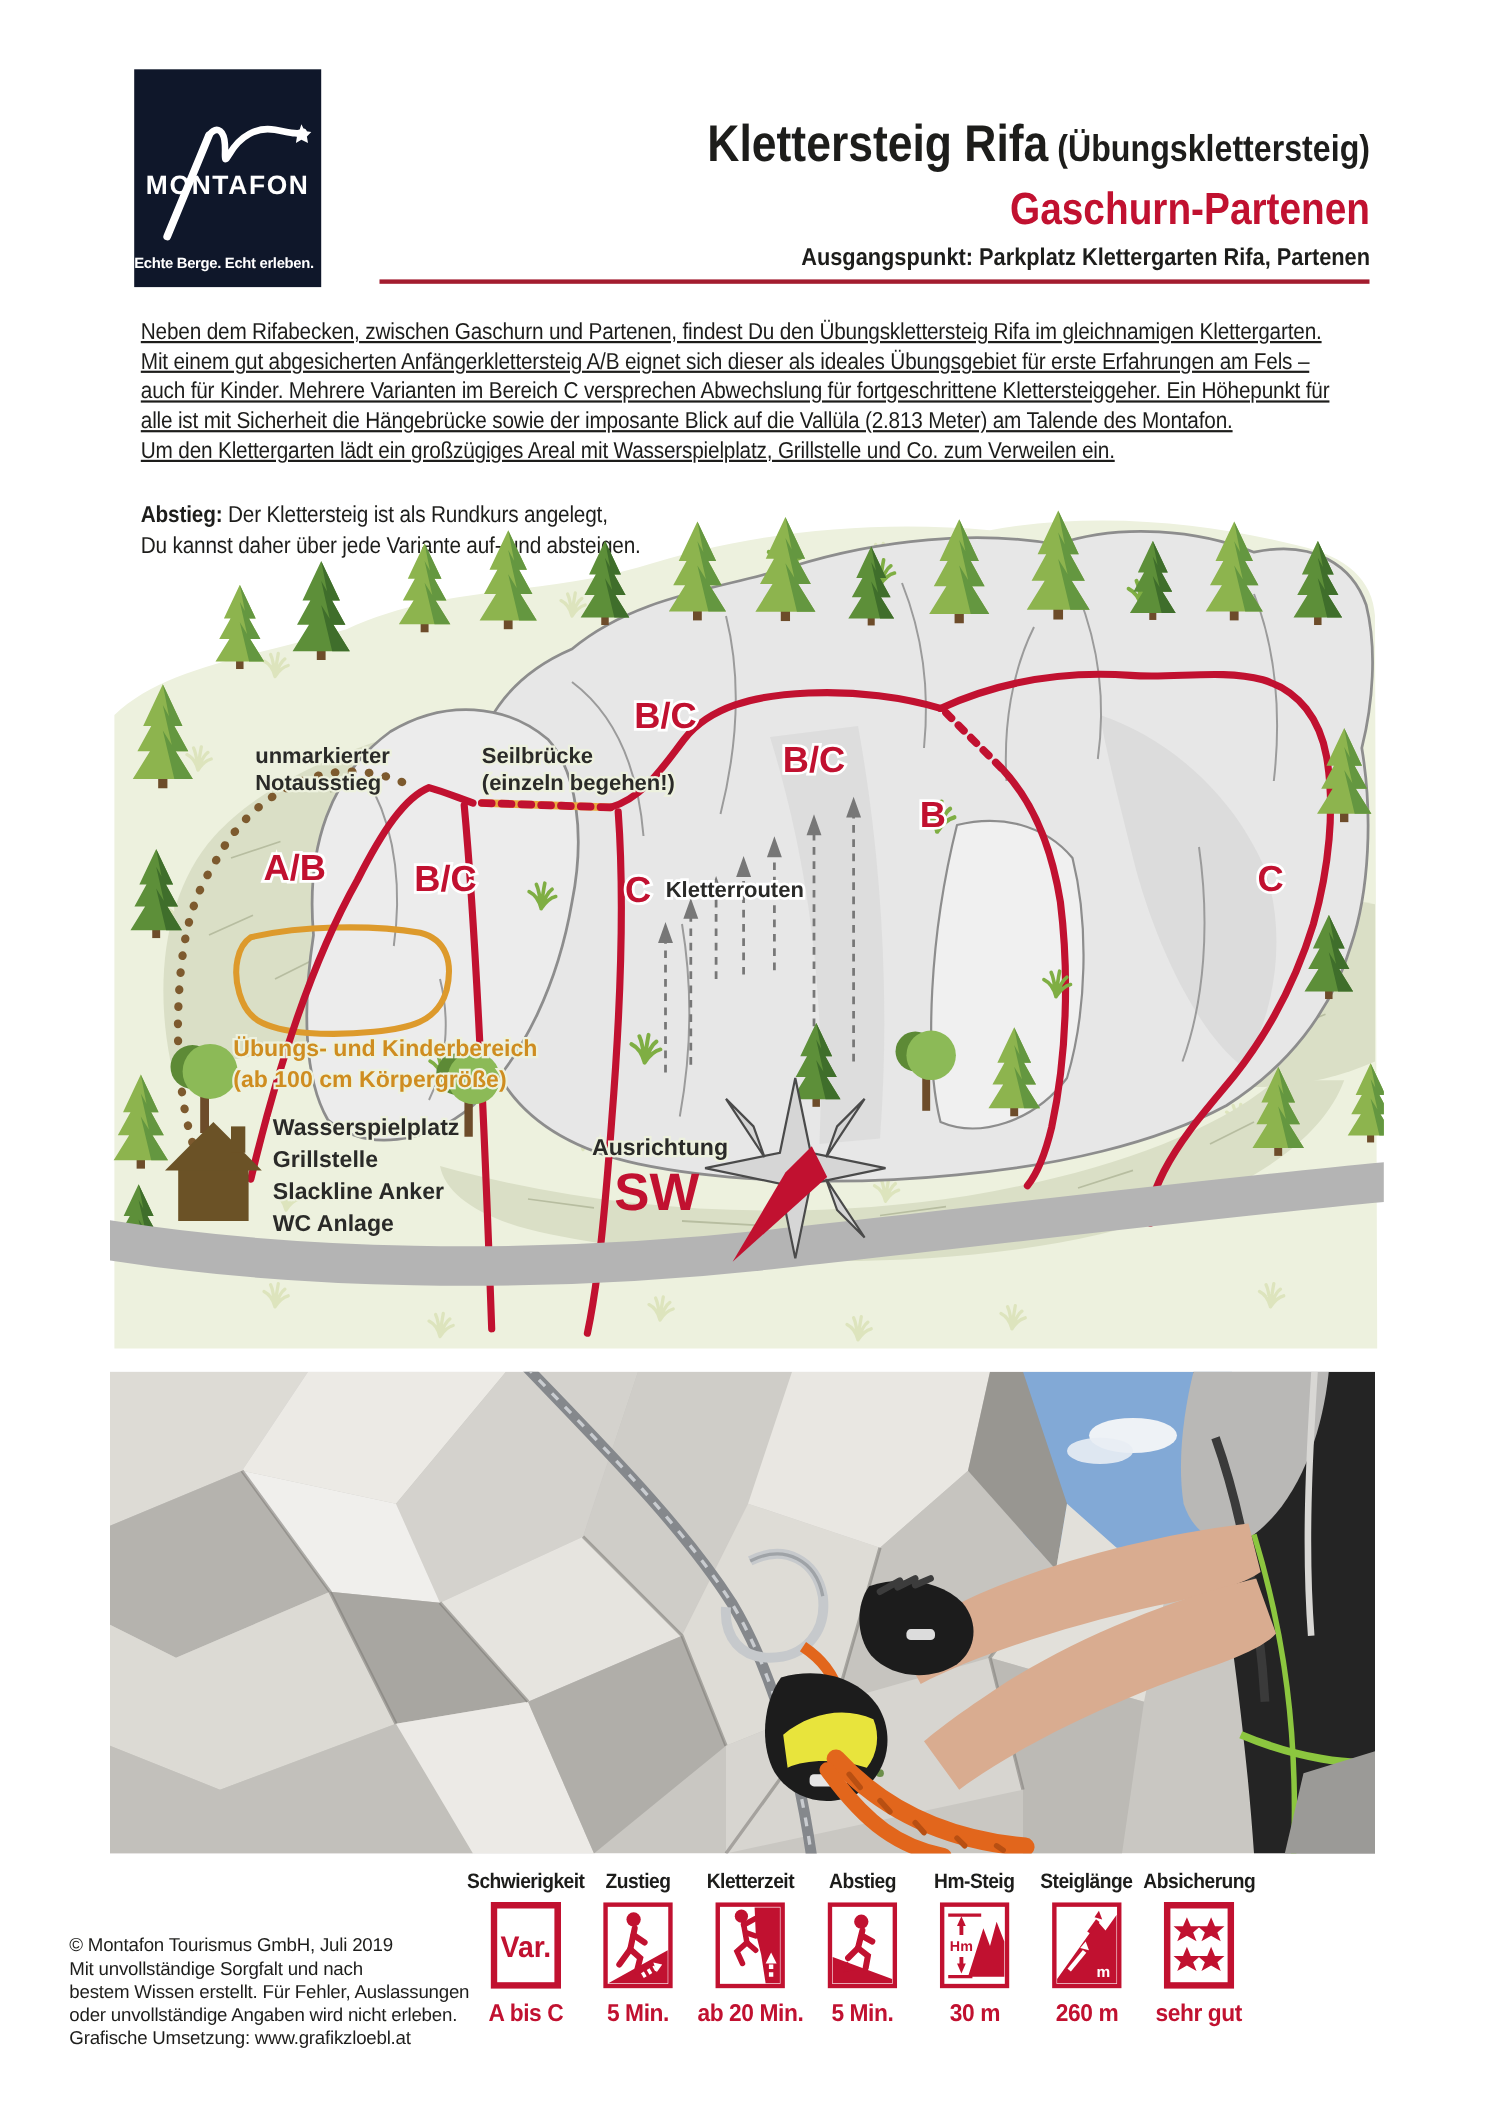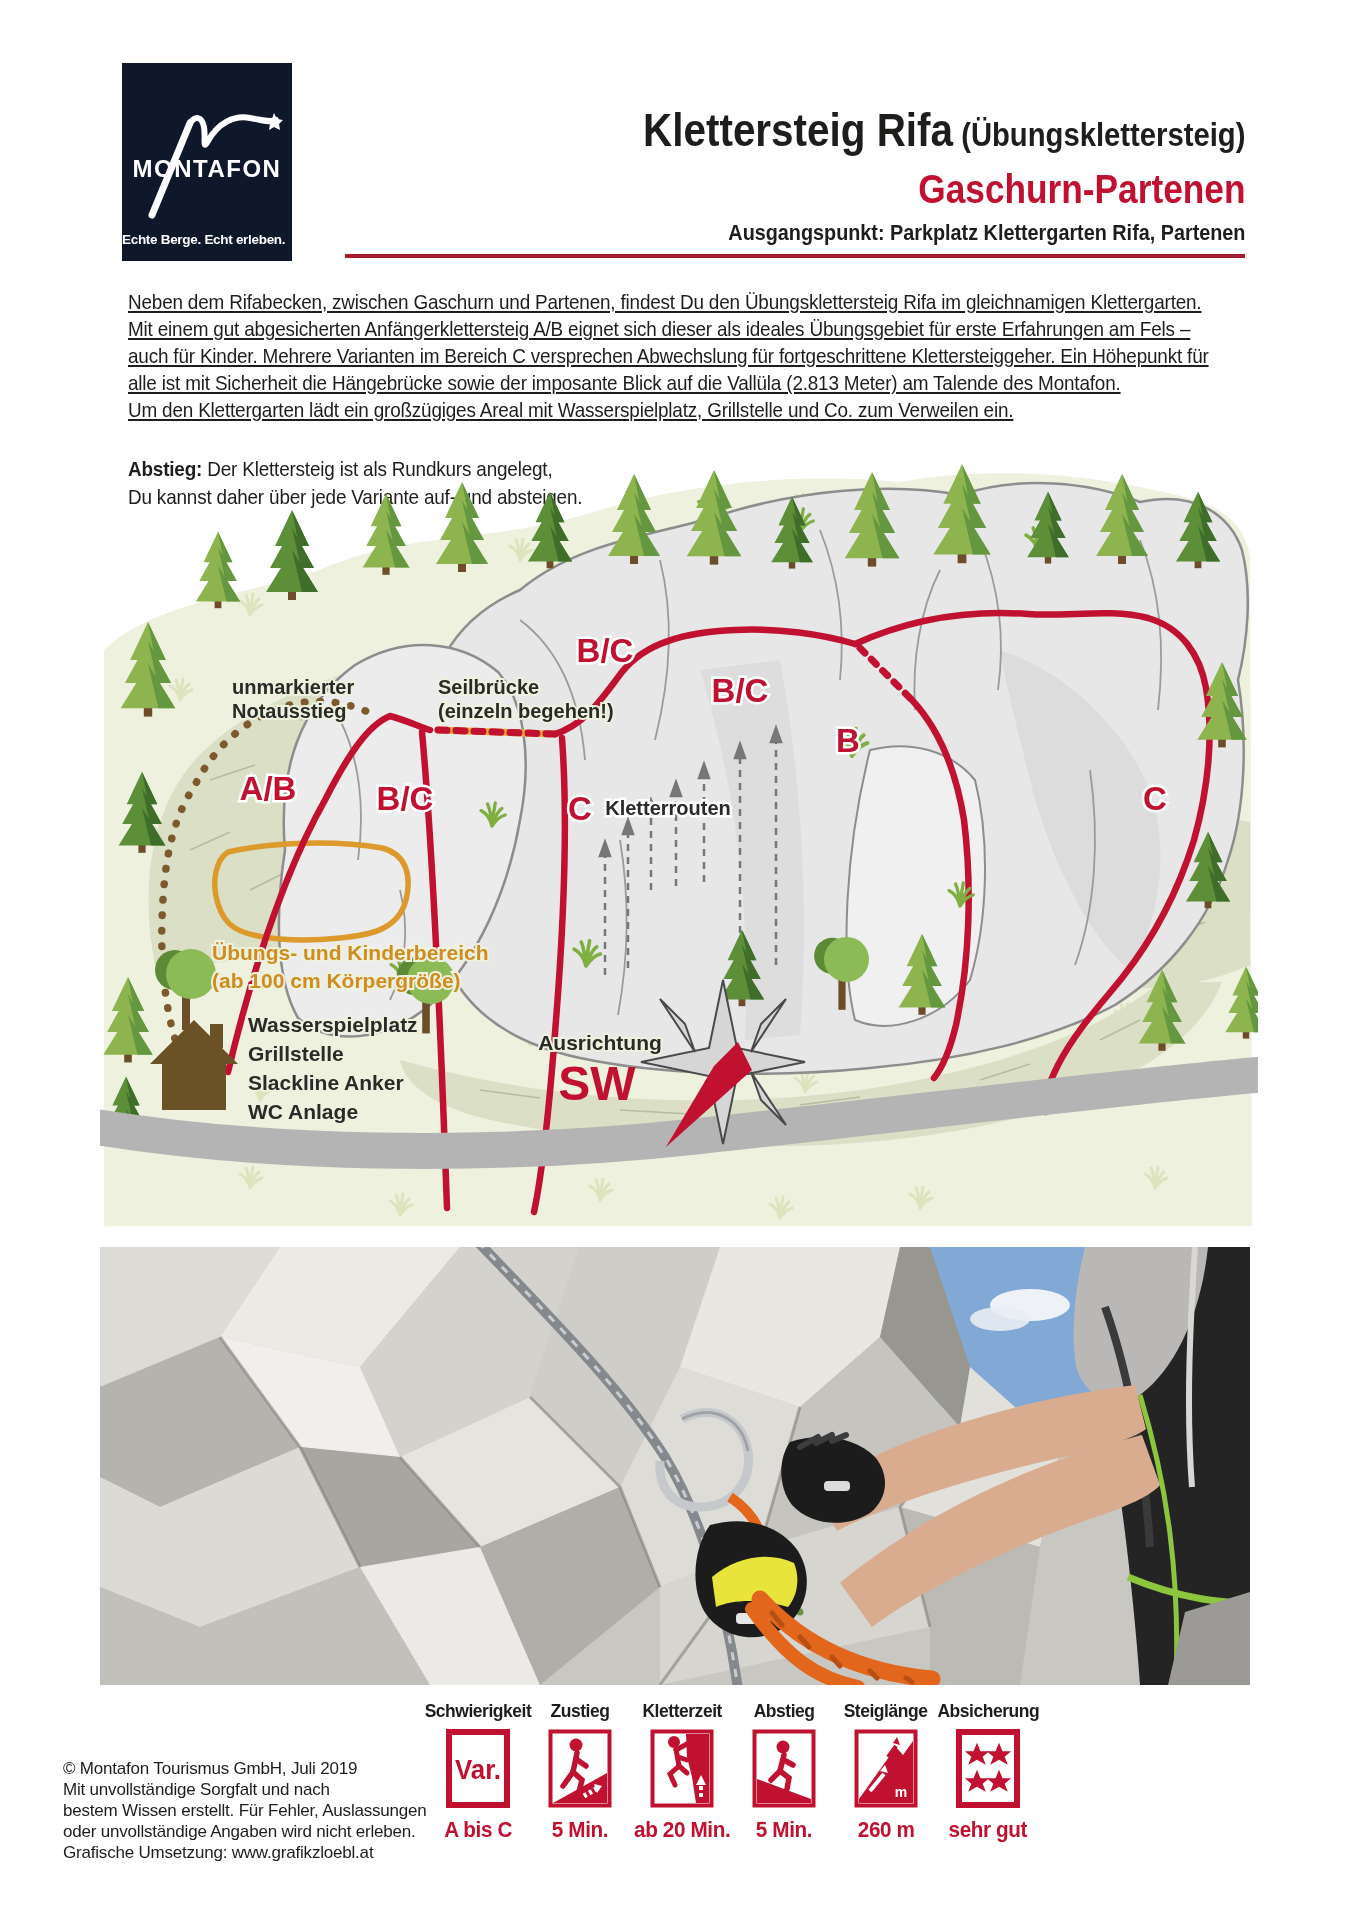--- a/index.html
+++ b/index.html
@@ -434,20 +434,33 @@
             <path d="M 28,42 L 19,51"></path>
             <path d="M 28,42 L 37,49 L 35,60"></path>
             <path d="M 32,31 L 41,36"></path>
         </g>
         <path d="M 8,55 L 19,59" stroke="#c11130" stroke-width="5" stroke-dasharray="3 3" fill="none"></path>
         <polygon points="18,54 25,62 15,64" fill="#c11130"></polygon>
       </svg>
       <div class="sval">5 Min.</div>
     </div>
 
+    <div class="stat">
+      <div class="slab">Hm-Steig</div>
+      <svg class="sicon" width="64" height="79" viewBox="0 0 64 79">
+        <rect x="2.5" y="2.5" width="59" height="74" fill="#fff" stroke="#c11130" stroke-width="4"></rect>
+        <path d="M 8,12 L 38,12 M 8,68 L 30,68" stroke="#c11130" stroke-width="3"></path>
+        <path d="M 20,18 L 20,30 M 20,50 L 20,60" stroke="#c11130" stroke-width="3.5"></path>
+        <polygon points="16,22 24,22 20,13" fill="#c11130"></polygon>
+        <polygon points="16,56 24,56 20,65" fill="#c11130"></polygon>
+        <text x="20" y="45" text-anchor="middle" font-size="13" font-weight="700" fill="#c11130">Hm</text>
+        <path d="M 26,68 L 40,24 L 46,40 L 52,18 L 59,36 L 59,68 Z" fill="#c11130"></path>
+      </svg>
+      <div class="sval">30 m</div>
+    </div>
 
     <div class="stat">
       <div class="slab">Steiglänge</div>
       <svg class="sicon" width="64" height="79" viewBox="0 0 64 79">
         <rect x="2.5" y="2.5" width="59" height="74" fill="#fff" stroke="#c11130" stroke-width="4"></rect>
         <path d="M 5,74 L 59,74 L 59,12 L 49,26 L 42,18 L 5,70 Z" fill="#c11130"></path>
         <path d="M 16,62 L 30,45" stroke="#fff" stroke-width="4" fill="none"></path>
         <polygon points="26,42 34,44 31,36" fill="#fff"></polygon>
         <path d="M 34,28 L 42,17" stroke="#c11130" stroke-width="4" fill="none"></path>
         <polygon points="39,14 46,16 43,8" fill="#c11130"></polygon>

